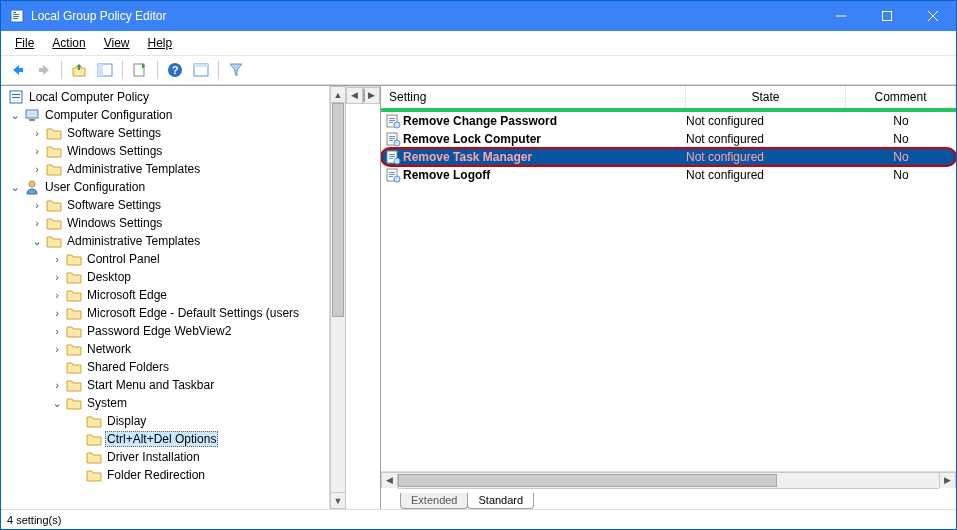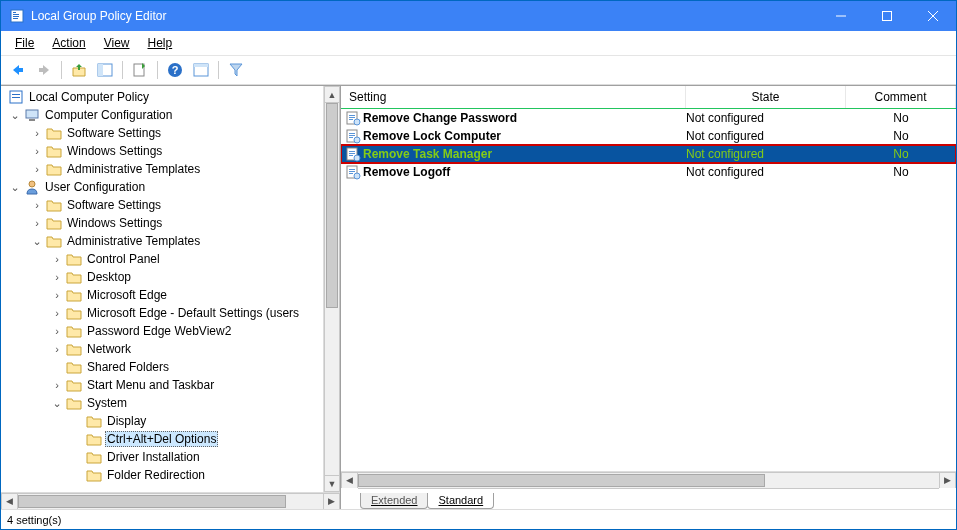--- a/index.html
+++ b/index.html
@@ -9,50 +9,50 @@
 .titlebar .title { flex: 1; font-size: 12px; }
 .titlebar .win-controls { display: flex; }
 .titlebar .win-btn { width: 46px; height: 30px; display: flex; align-items: center; justify-content: center; font-family: "Segoe UI Symbol", sans-serif; font-size: 10px; }
 .menubar { background: #fff; padding: 2px 6px; display: flex; gap: 2px; border-bottom: 1px solid #e5e5e5; }
 .menubar .menu-item { padding: 3px 8px; }
 .menubar .menu-item span.ul { text-decoration: underline; }
 .toolbar { background: #fff; padding: 3px 6px; display: flex; gap: 4px; border-bottom: 1px solid #dcdcdc; align-items: center; }
 .toolbar .tb-btn { width: 22px; height: 22px; display: flex; align-items: center; justify-content: center; border: 1px solid transparent; }
 .toolbar .tb-sep { width: 1px; height: 18px; background: #ccc; margin: 0 2px; }
 .content { flex: 1; display: flex; min-height: 0; border-top: 1px solid #a0a0a0; }
-.tree-pane { width: 340px; border-right: 1px solid #a0a0a0; overflow: hidden; position: relative; display: flex; flex-direction: column; }
+.tree-pane { width: 380px; border-right: 1px solid #a0a0a0; overflow: hidden; position: relative; display: flex; flex-direction: row; }
 .tree-scroll { flex: 1; overflow: hidden; padding: 2px 0; }
 .tree-row { display: flex; align-items: center; height: 18px; padding-right: 4px; white-space: nowrap; }
 .tree-toggle { width: 12px; display: inline-block; text-align: center; color: #555; font-size: 11px;}
 .tree-icon { width: 16px; height: 16px; margin: 0 3px; display: inline-flex; align-items: center; justify-content: center; }
 .tree-label { padding: 0 2px; }
 .tree-row.selected .tree-label { background: #cce8ff; border: 1px dotted #666; padding: 0 1px; }
 .list-pane { flex: 1; display: flex; flex-direction: column; min-width: 0; }
-.list-header { display: flex; background: #fff; border-bottom: 1px solid #22c55e; }
+.list-header { display: flex; background: #fff; border-bottom: 4px solid #22c55e; }
 .list-header .col { padding: 4px 8px; border-right: 1px solid #e8e8e8; }
 .col-setting { flex: 1; }
 .col-state { width: 160px; }
 .col-comment { width: 110px; text-align: center; }
 .list-body { flex: 1; overflow: hidden; position: relative; }
 .list-row { display: flex; align-items: center; height: 18px; padding-left: 4px; }
 .list-row .cell { display: flex; align-items: center; }
 .list-row .cell-setting { flex: 1; font-weight: bold; }
 .list-row .cell-state { width: 160px; }
 .list-row .cell-comment { width: 110px; justify-content: center; }
 .list-row .item-icon { width: 16px; height: 16px; margin-right: 2px; display: inline-flex; align-items: center; justify-content: center; }
-.list-row.selected { background: #0854a0; color: #84cc16; outline: 2px solid #c00; outline-offset: -1px; }
+.list-row.selected { background: #0854a0; color: #fca5a5; outline: 2px solid #c00; outline-offset: -1px; border-radius: 9px; }
 .hscroll { height: 17px; background: #f0f0f0; border-top: 1px solid #dcdcdc; display: flex; align-items: center; }
 .hscroll .sb-btn { width: 17px; height: 17px; display:flex; align-items:center; justify-content:center; background:#f0f0f0; border:1px solid #c8c8c8; font-size:9px; color:#555;}
 .hscroll .sb-track { flex:1; height:17px; background:#f0f0f0; position:relative; border-top:1px solid #c8c8c8; border-bottom:1px solid #c8c8c8;}
 .hscroll .sb-thumb { position:absolute; top:1px; bottom:1px; background:#ccc; border:1px solid #a8a8a8;}
 .vscroll { width: 17px; background:#f0f0f0; border-left:1px solid #dcdcdc; display:flex; flex-direction:column;}
 .vscroll .sb-btn { height:17px; display:flex; align-items:center; justify-content:center; border:1px solid #c8c8c8; font-size:9px; color:#555;}
 .vscroll .sb-track { flex:1; position:relative; border-left:1px solid #c8c8c8; border-right:1px solid #c8c8c8;}
 .vscroll .sb-thumb { position:absolute; left:1px; right:1px; background:#ccc; border:1px solid #a8a8a8;}
-.tabs-row { height: 21px; display:flex; align-items:flex-end; padding-left: 19px; background:#fff;text-decoration:underline; }
+.tabs-row { height: 21px; display:flex; align-items:flex-end; padding-left: 19px; background:#fff; }
 .tabs-row .tab { border:1px solid #a0a0a0; border-top:none; border-radius: 0 0 4px 4px; padding: 1px 10px 2px; margin-right: -1px; background:#fff; font-size:11px;}
 .tabs-row .tab.inactive { background:#f0f0f0; color:#555; }
 .statusbar { height: 20px; border-top: 1px solid #dcdcdc; padding: 2px 6px; font-size: 11px; display:flex; align-items:center; }
 .folder-icon svg, .tree-icon svg, .item-icon svg { display:block; }
 </style>
 </head>
 <body>
 
 <div class="titlebar">
   <span class="app-icon">

